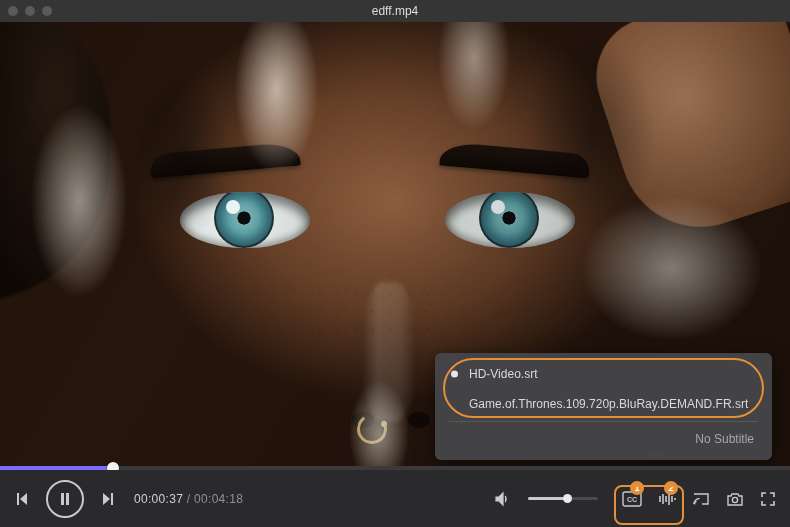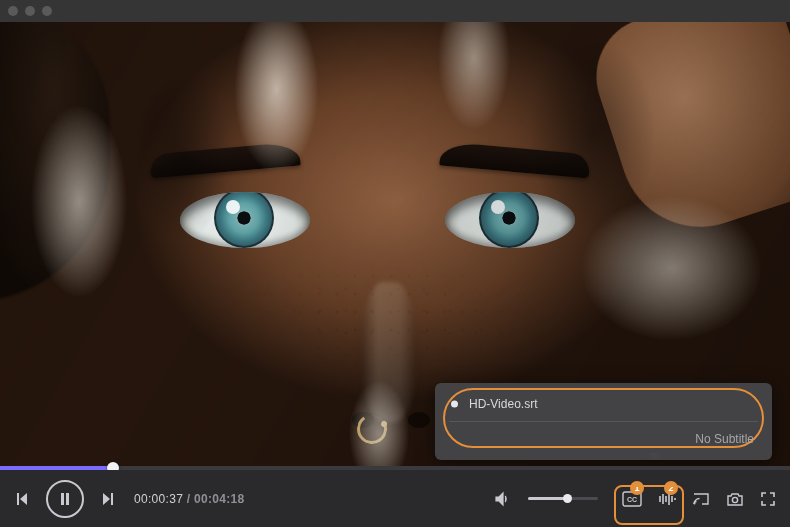--- a/index.html
+++ b/index.html
@@ -248,21 +248,21 @@
     width: 38px; height: 38px;
     border: 2px solid #c9cad0;
     border-radius: 50%;
     display: flex; align-items: center; justify-content: center;
     margin: 0 6px;
   }
   .time-display {
     color: #cfd0d5; font-size: 12px; margin-left: 8px;
     letter-spacing: .3px;
   }
-  .time-total { color: #8f9096; font-weight: bold; }
+  .time-total { color: #8f9096; }
   .spacer { flex: 1; }
   .volume-slider {
     width: 70px; height: 3px; background:#4a4a50; border-radius:2px;
     position: relative; margin: 0 8px;
   }
   .volume-fill { position:absolute; left:0; top:0; height:3px; width:55%; background:#c9cad0; border-radius:2px; }
   .volume-thumb { position:absolute; top:-3px; left:calc(55% - 4px); width:9px; height:9px; border-radius:50%; background:#eaeaee; }
   .right-icons { display:flex; align-items:center; gap:16px; margin-left:6px; position:relative; }
 
   .badge {
@@ -286,20 +286,21 @@
 </style>
 </head>
 <body>
 
 <div class="titlebar">
   <div class="window-controls">
     <div class="window-dot"></div>
     <div class="window-dot"></div>
     <div class="window-dot"></div>
   </div>
+  <div class="titlebar-title">edff.mp4</div>
 </div>
 
 <div class="video-area">
   <div class="face-bg"></div>
   <div class="hair"></div>
   <div class="hand"></div>
   <div class="brow brow-left"></div>
   <div class="brow brow-right"></div>
   <div class="eye eye-left">
       <div class="iris"></div>
@@ -312,20 +313,23 @@
   <div class="nostrils"></div>
   <div class="nose-ring"></div>
   <div class="dapple"></div>
   <div class="shadow-overlay"></div>
 
   <div class="subtitle-popup">
     <div class="subtitle-group-ring"></div>
     <div class="subtitle-item selected">
       <span>HD-Video.srt</span>
     </div>
+    <div class="subtitle-item">
+      <span>Game.of.Thrones.109.720p.BluRay.DEMAND.FR.srt</span>
+    </div>
     <div class="subtitle-divider"></div>
     <div class="subtitle-item no-sub">
       <span>No Subtitle</span>
     </div>
   </div>
 </div>
 
 <div class="progress-row">
   <div class="progress-track"></div>
   <div class="progress-fill"></div>

